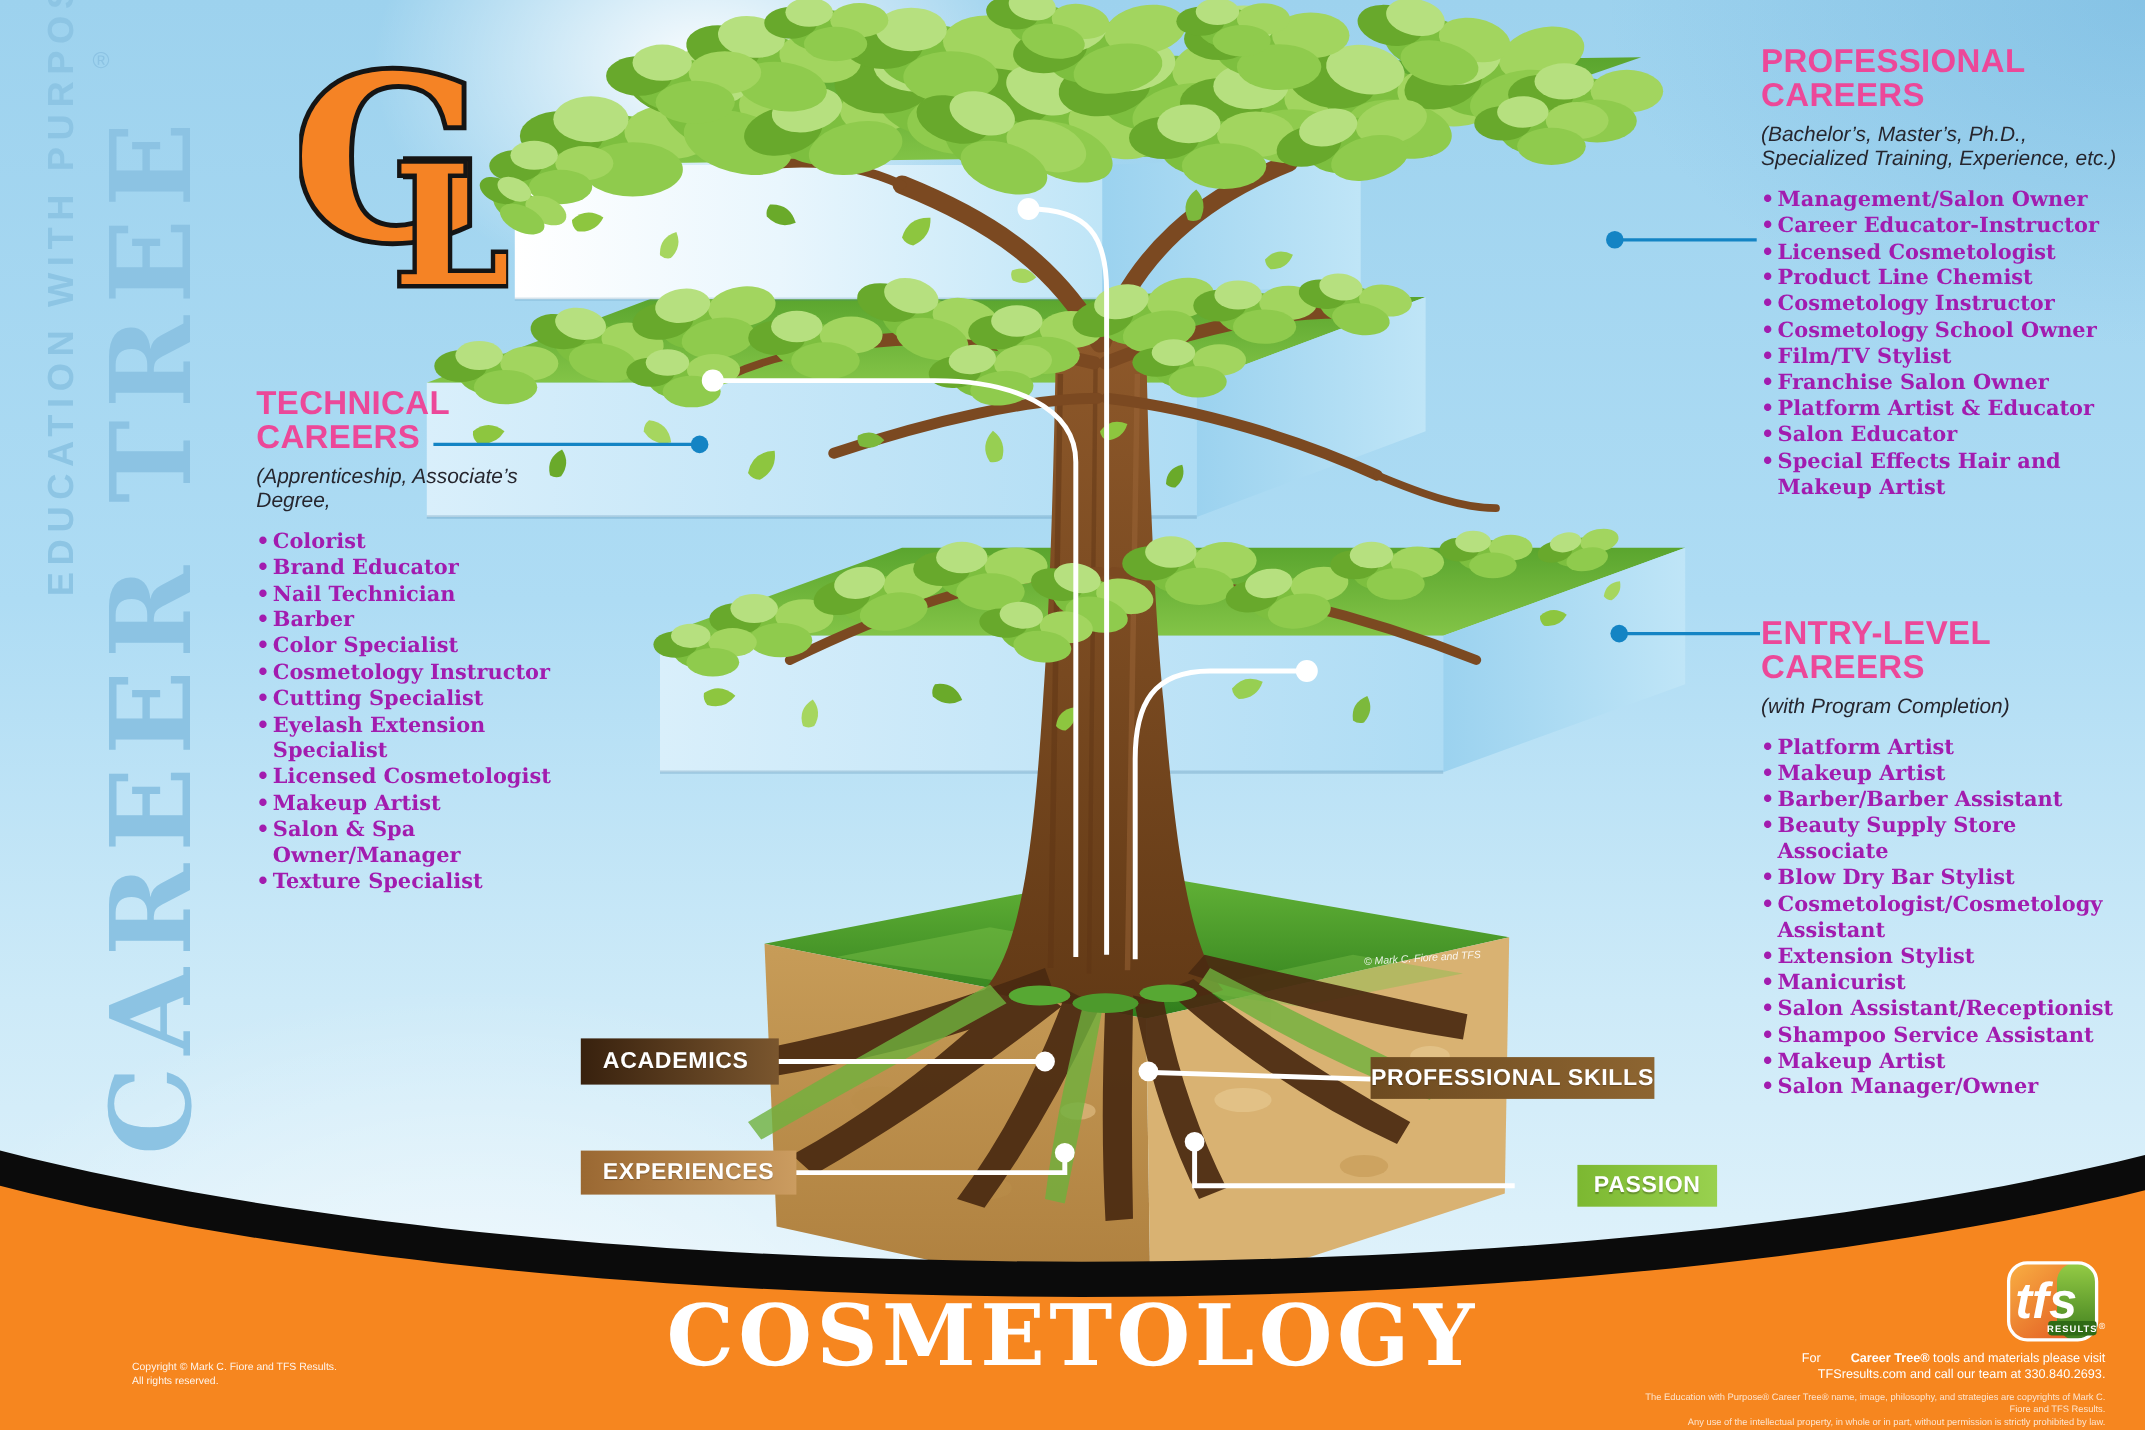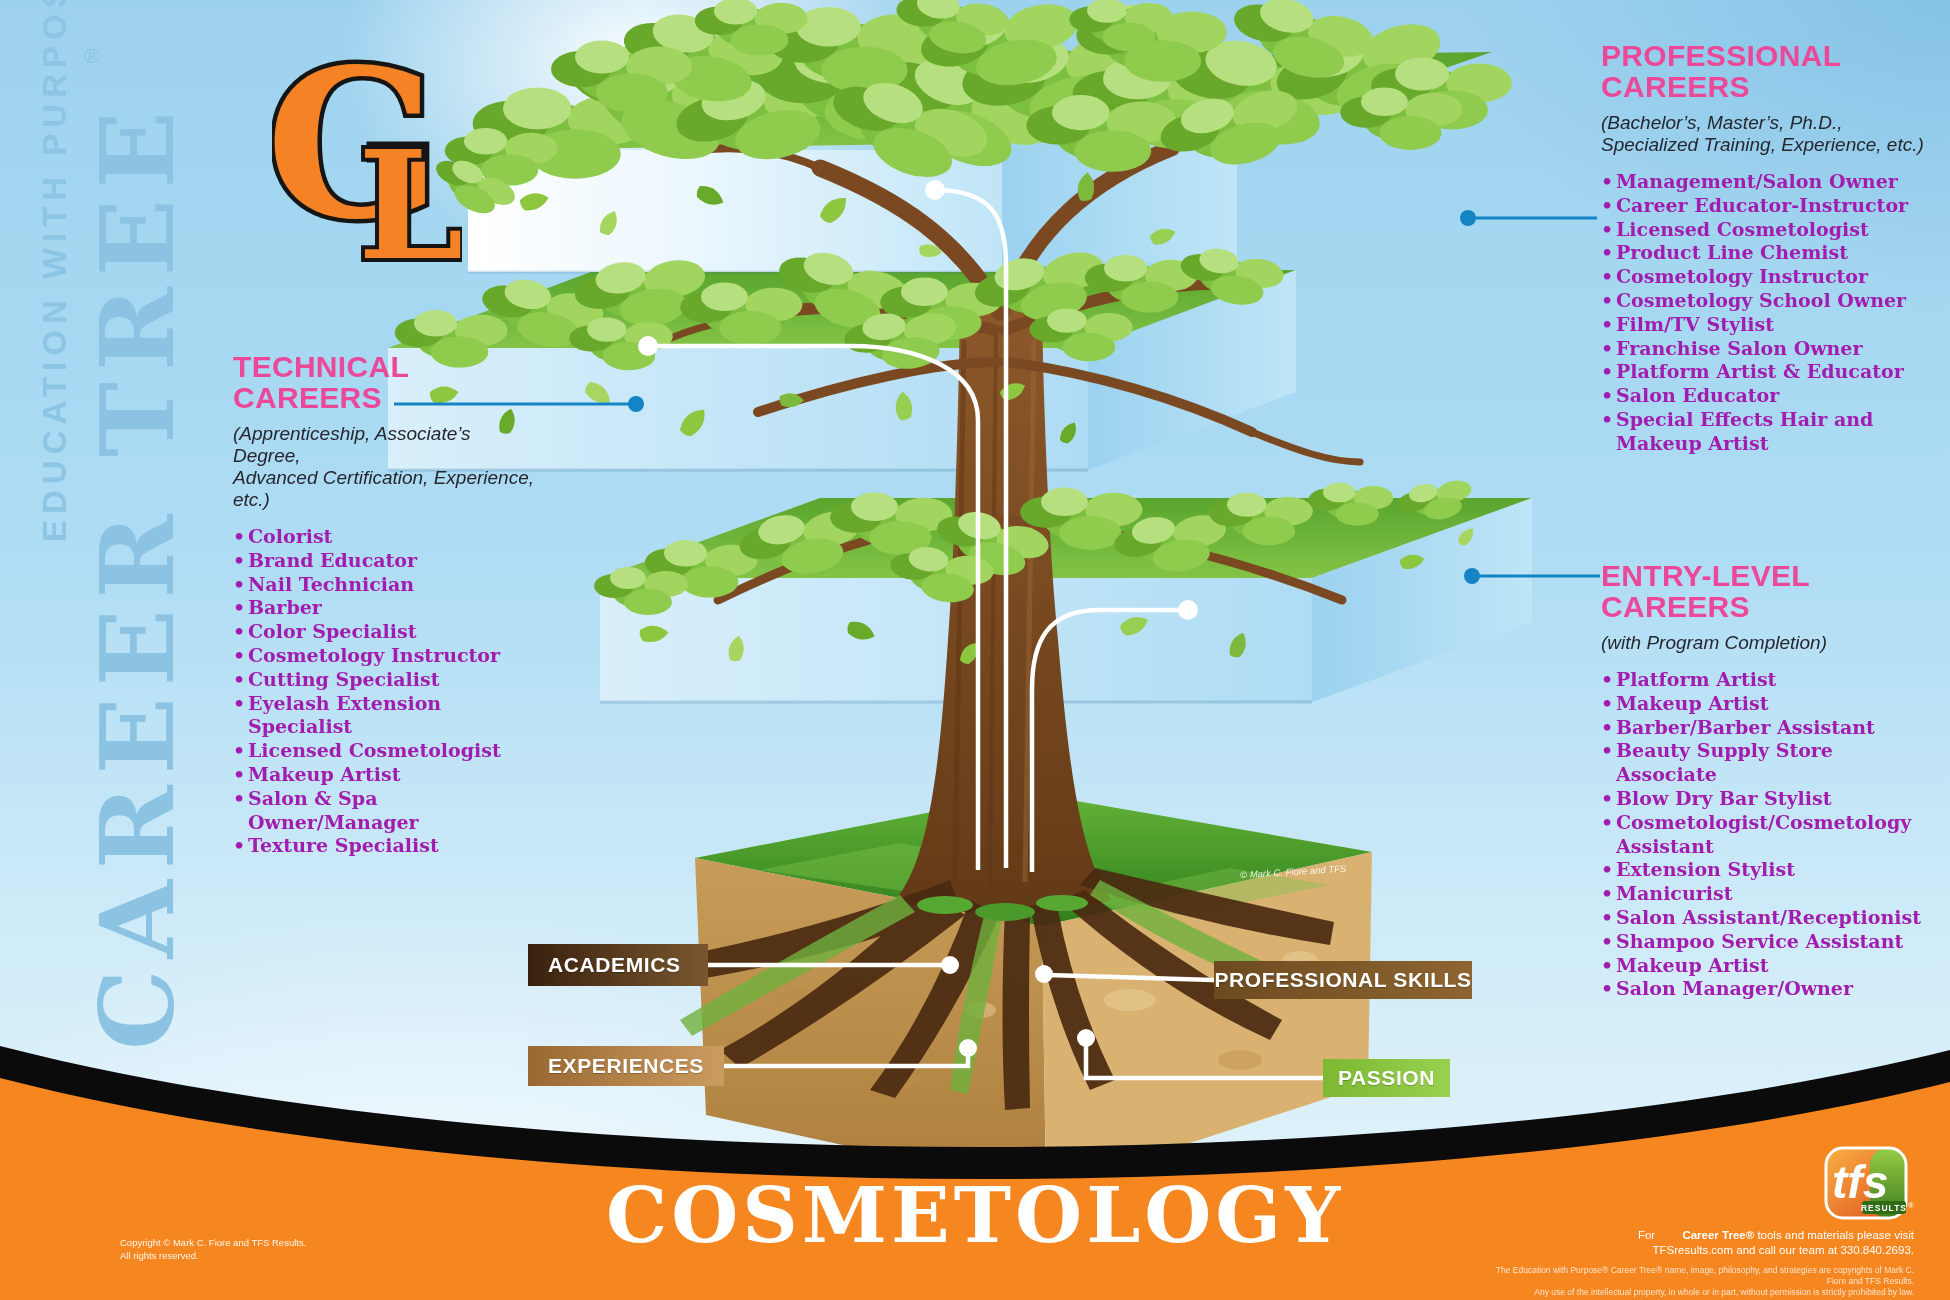--- a/index.html
+++ b/index.html
@@ -68,23 +68,23 @@
   
   .rootlbl{
     display:flex;align-items:center;
     color:#fff;font-weight:bold;font-size:21px;letter-spacing:.6px;
     text-shadow:0 1px 1px rgba(0,0,0,.25);
   }
   #lbl-academics{left:528px;top:944px;width:160px;height:42px;padding-left:20px;
     background:linear-gradient(90deg,#38210e,#7a562e);}
   #lbl-experiences{left:528px;top:1046px;width:176px;height:40px;padding-left:20px;
     background:linear-gradient(90deg,#9a6832,#cb9c60);}
-  #lbl-skills{left:1214px;top:961px;width:258px;height:38px;justify-content:center;
+  #lbl-skills{left:1246px;top:961px;width:258px;height:38px;justify-content:center;
     background:linear-gradient(90deg,#6d4a20,#8d6531);}
-  #lbl-passion{left:1323px;top:1059px;width:127px;height:38px;justify-content:center;
+  #lbl-passion{left:1434px;top:1059px;width:127px;height:38px;justify-content:center;
     background:linear-gradient(90deg,#7cb831,#99d14f);}
 
   
   #program-title{
     left:0;top:1170px;width:1950px;text-align:center;
     font-family:"DejaVu Serif",serif;font-weight:bold;
     font-size:77px;letter-spacing:4px;color:#ffffff;
   }
   #copyright-left{
     left:120px;top:1236px;
@@ -360,21 +360,20 @@
 
 <div id="tagline" class="abs vert">EDUCATION WITH PURPOSE</div>
 <div id="career-title" class="abs vert">CAREER TREE</div>
 <div id="reg-mark" class="abs">®</div>
 
 <div id="sec-technical" class="abs sec">
   <div class="h">TECHNICAL</div>
   <div class="h">CAREERS</div>
   <div class="sub">
     <div>(Apprenticeship, Associate’s Degree,</div>
-    <div>Advanced Certification, Experience, etc.)</div>
   </div>
   <ul>
       <li>Colorist</li>
       <li>Brand Educator</li>
       <li>Nail Technician</li>
       <li>Barber</li>
       <li>Color Specialist</li>
       <li>Cosmetology Instructor</li>
       <li>Cutting Specialist</li>
       <li>Eyelash Extension Specialist</li>

